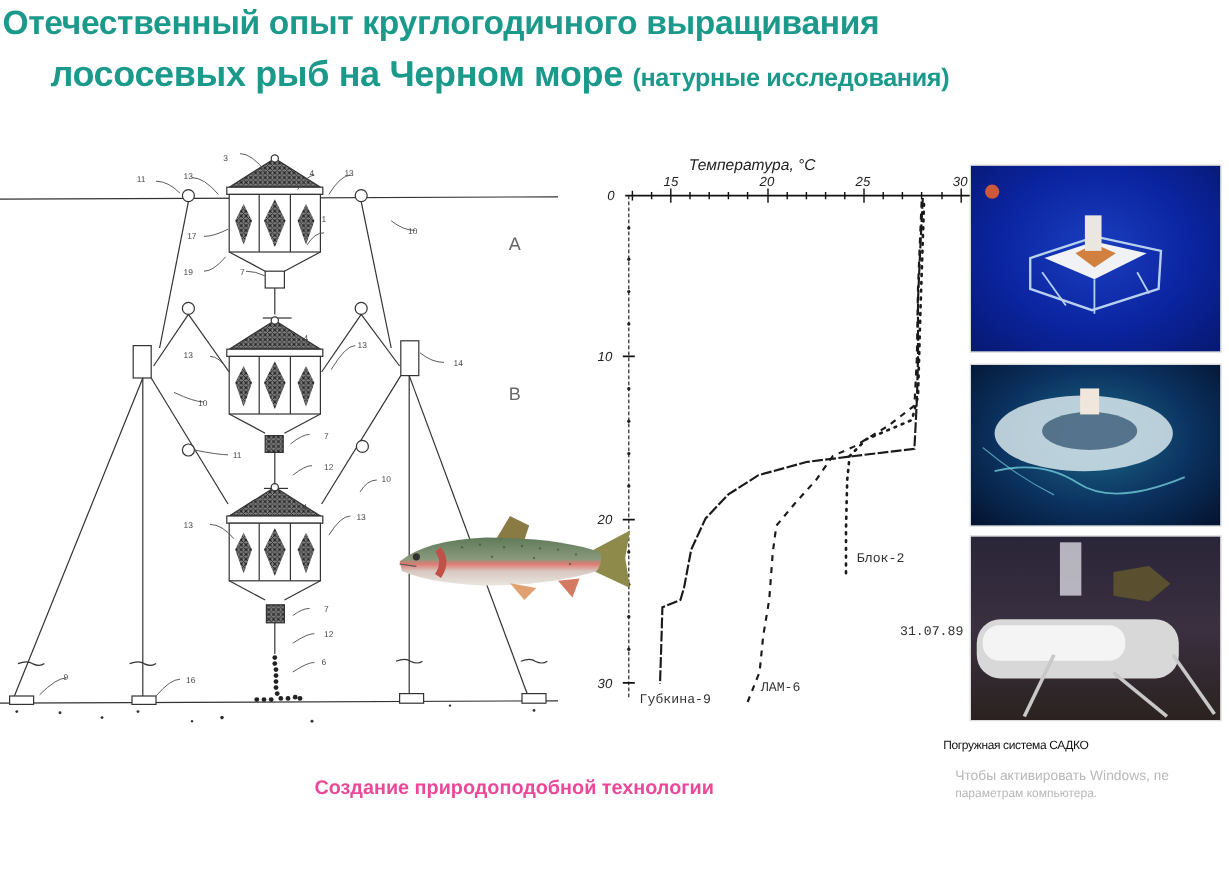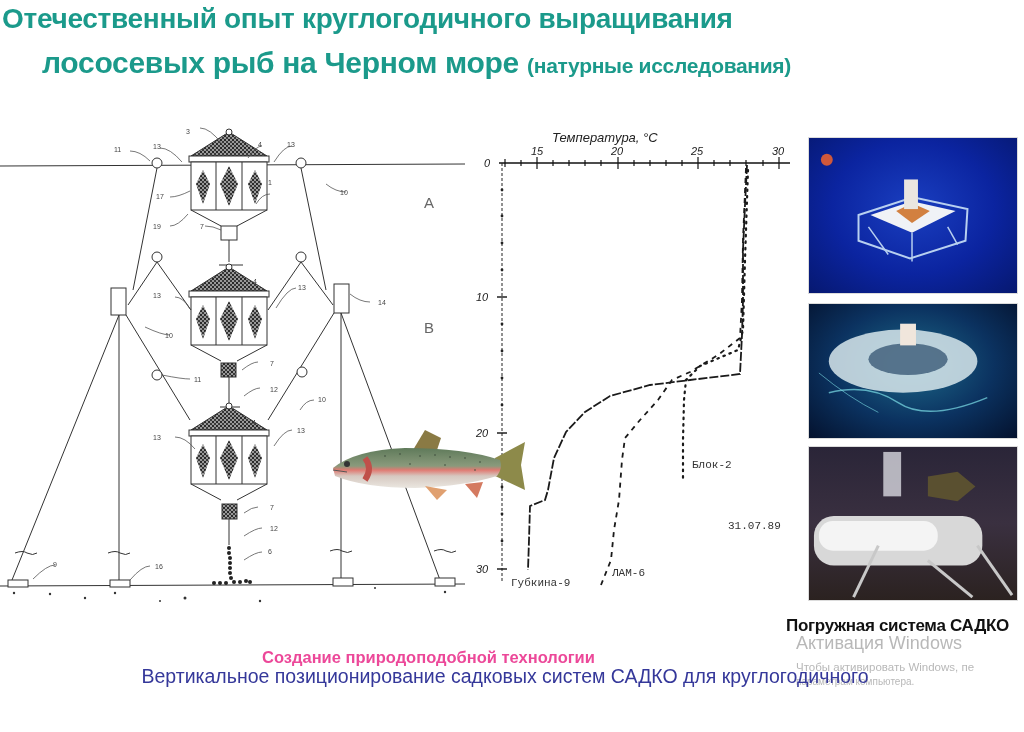--- a/index.html
+++ b/index.html
@@ -8,35 +8,35 @@
 
   .title {
     position: absolute; left: 0; top: 2px; width: 1024px;
     color: #1b9a8b; font-weight: bold; font-family: "Liberation Sans", sans-serif;
   }
   .title .l1 { position: absolute; left: 2px; top: 1px; font-size: 28px; letter-spacing: -0.3px; white-space: nowrap; }
   .title .l2 { position: absolute; left: 42px; top: 44px; font-size: 30px; letter-spacing: -0.3px; white-space: nowrap; }
   .title .l2 .sub { font-size: 21px; margin-top: 34px; }
 
   .diagram { position: absolute; left: 0; top: 118px; width: 480px; height: 500px; }
-  .graph { position: absolute; left: 470px; top: 118px; width: 330px; height: 490px; }
+  .graph { position: absolute; left: 492px; top: 118px; width: 330px; height: 490px; }
   .fish { position: absolute; left: 325px; top: 420px; width: 205px; height: 85px; }
 
   .photo { position: absolute; left: 808px; width: 210px; border: 1px solid #dcdcdc; overflow: hidden; }
   .photo1 { top: 137px; height: 157px; background: radial-gradient(ellipse at 50% 45%, #1a3fc0 0%, #0b24a0 55%, #061870 100%); }
   .photo2 { top: 303px; height: 136px; background: radial-gradient(ellipse at 50% 45%, #1d6a8a 0%, #0b3260 55%, #04122e 100%); }
   .photo3 { top: 446px; height: 155px; background: linear-gradient(180deg, #2a2538 0%, #3a3040 50%, #2b2220 100%); }
   .photo svg { position: absolute; left: 0; top: 0; width: 100%; height: 100%; }
 
   .caption-center {
     position: absolute; left: 262px; top: 648px; font-size: 16.5px; font-weight: bold; color: #ec4899;
     white-space: nowrap;
   }
   .caption-right {
-    position: absolute; left: 786px; top: 616px; font-size: 17px; font-weight: bold; color: #111;
+    position: absolute; left: 786px; top: 616px; font-size: 10px; font-weight: normal; color: #111;
     white-space: nowrap; letter-spacing: -0.3px;
   }
   .bottom-text {
     position: absolute; left: 0; top: 660px; width: 1010px; text-align: center;
     color: #35389a; font-size: 19.5px; line-height: 33px;
   }
   .bottom-text .b1 { display: block; padding-left: 0; }
   .win-activation {
     position: absolute; left: 796px; top: 633px; color: #b8b8b8; white-space: nowrap;
   }
@@ -365,20 +365,18 @@
     <line x1="70" y1="100" x2="45" y2="152" stroke="#c8c8c8" stroke-width="3"></line>
     <line x1="120" y1="115" x2="165" y2="152" stroke="#c8c8c8" stroke-width="3"></line>
     <line x1="170" y1="100" x2="205" y2="150" stroke="#c8c8c8" stroke-width="3"></line>
   </svg>
 </div>
 
 <div class="caption-center">Создание природоподобной технологии</div>
 <div class="caption-right">Погружная система САДКО</div>
 
 <div class="win-activation">
-  <span class="wa-title">Активация Windows</span>
   <span class="wa-sub">Чтобы активировать Windows, пе</span>
   <span class="wa-sub2">параметрам компьютера.</span>
 </div>
 
 <div class="bottom-text">
-  <span class="b1">Вертикальное позиционирование садковых систем САДКО для круглогодичного</span>
 </div>
 
 </body></html>

